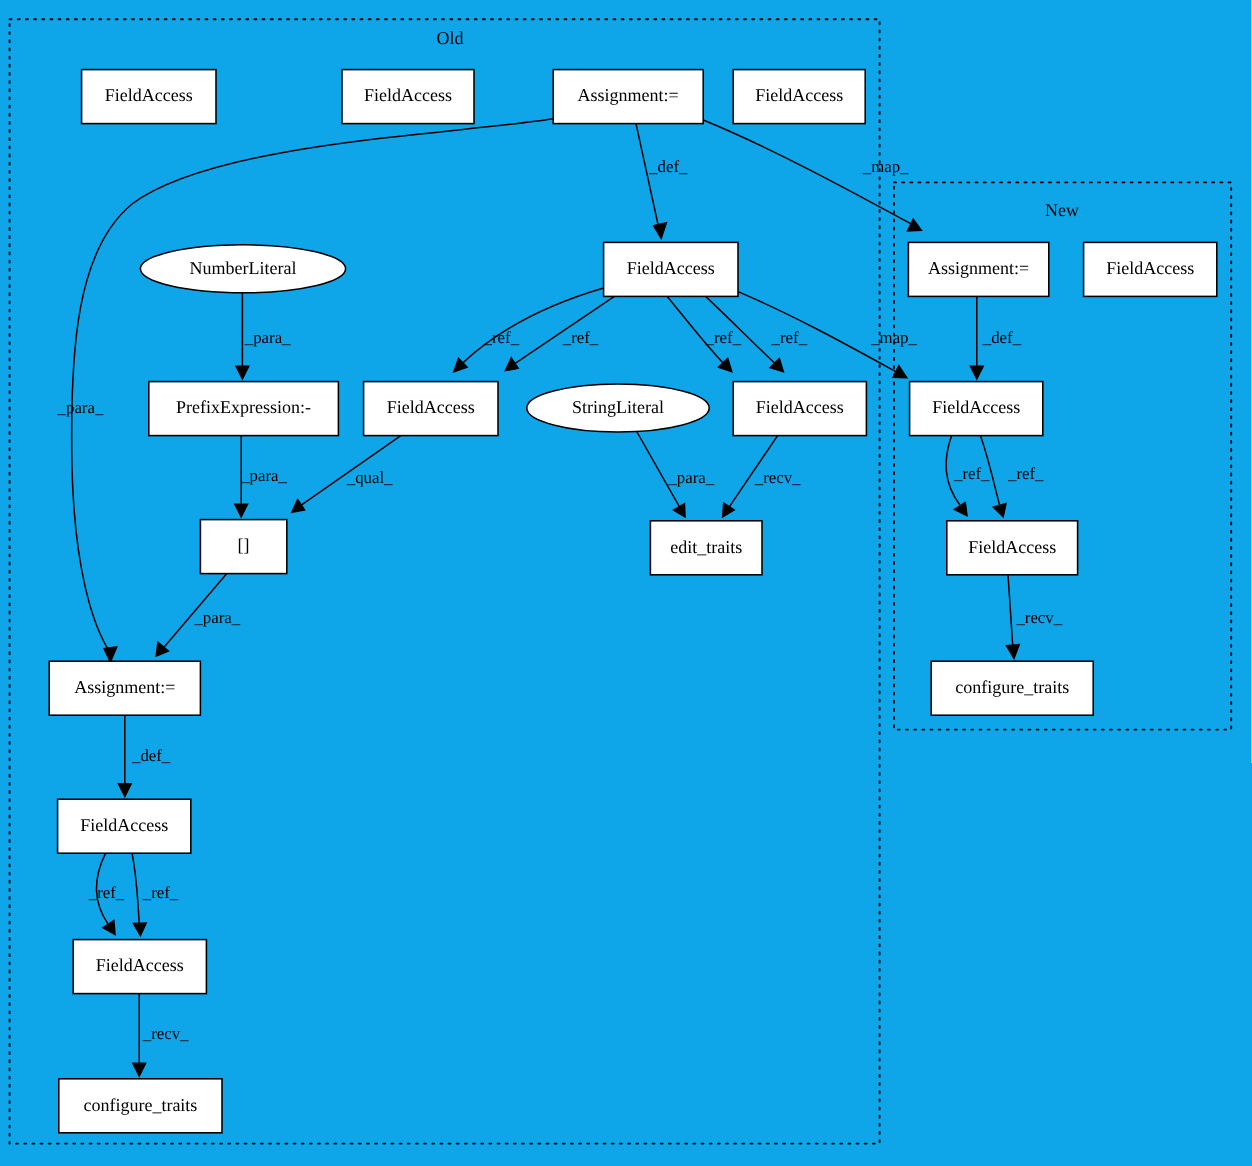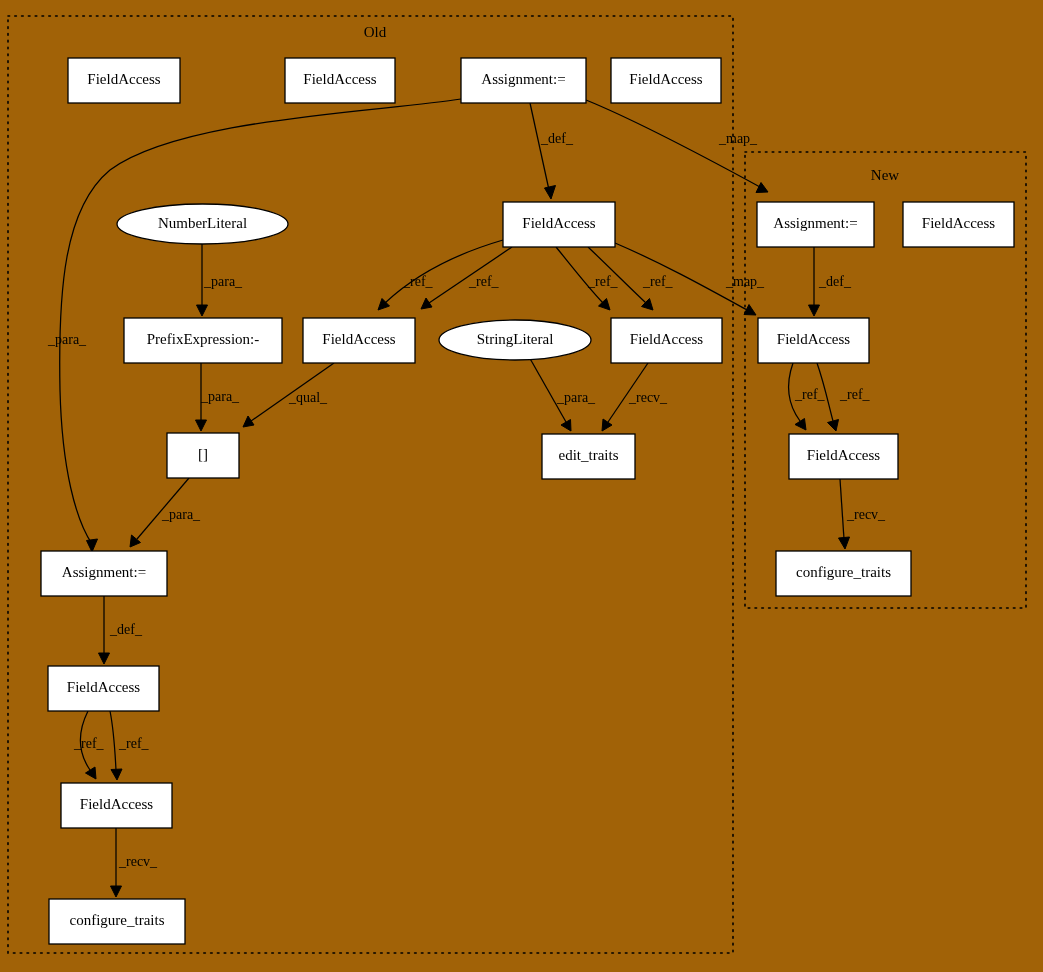--- a/index.html
+++ b/index.html
@@ -7,21 +7,21 @@
     padding: 0;
     background: #ffffff;
   }
   body {
     font-family: "Liberation Serif", "DejaVu Serif", serif;
   }
   #canvas {
     position: relative;
     width: 1043px;
     height: 972px;
-    background: #a16207;
+    background: #0ea5e9;
     overflow: hidden;
   }
   svg#graph {
     position: absolute;
     left: 0;
     top: 0;
     width: 1043px;
     height: 972px;
   }
   .cluster-rect {

